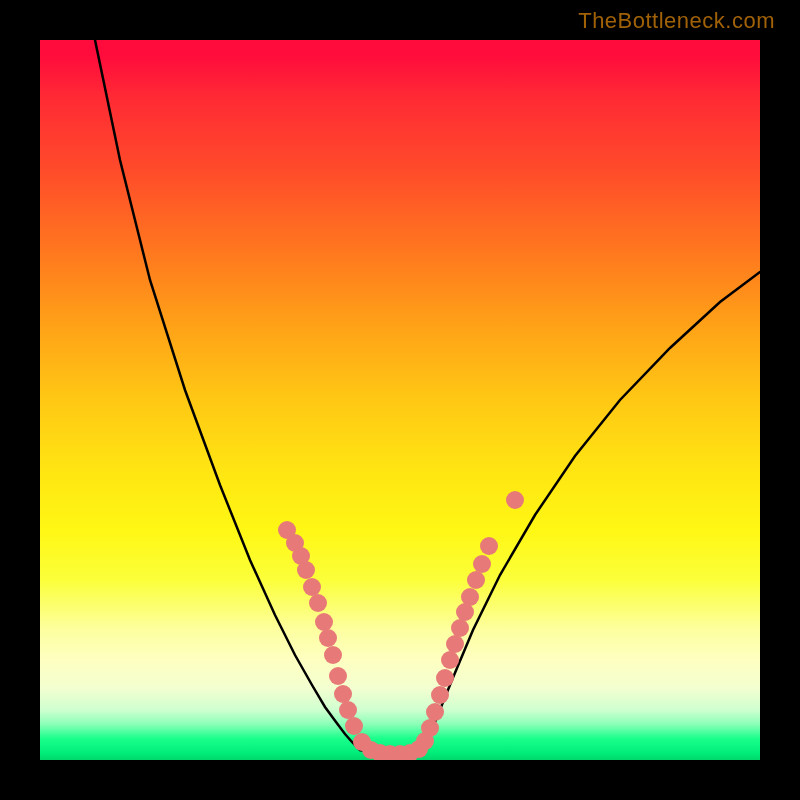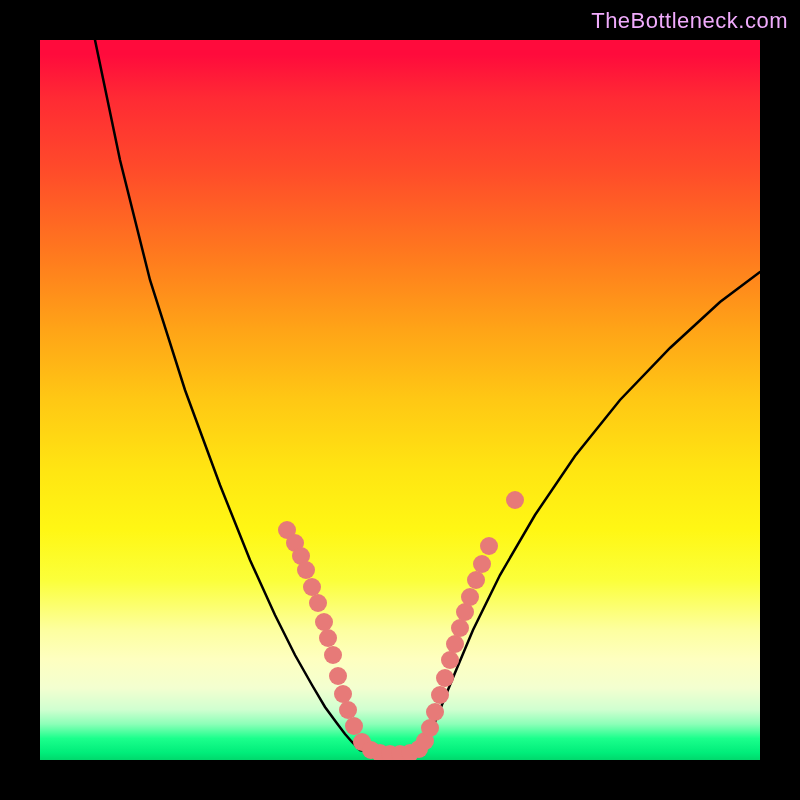--- a/index.html
+++ b/index.html
@@ -40,22 +40,22 @@
       #d0ffd0 93%,
       #8cffb8 95%,
       #1bff8c 97%,
       #00ed7a 99%,
       #00d86c 100%
     );
   }
   .watermark {
     position: absolute;
     top: 8px;
-    right: 12px;
-    color: #f0abfc;
+    right: 25px;
+    color: #a16207;
     font-size: 22px;
     font-weight: 500;
     letter-spacing: 0.5px;
     z-index: 10;
     user-select: text;
   }
   svg.curve-layer {
     position: absolute;
     left: 0;
     top: 0;

